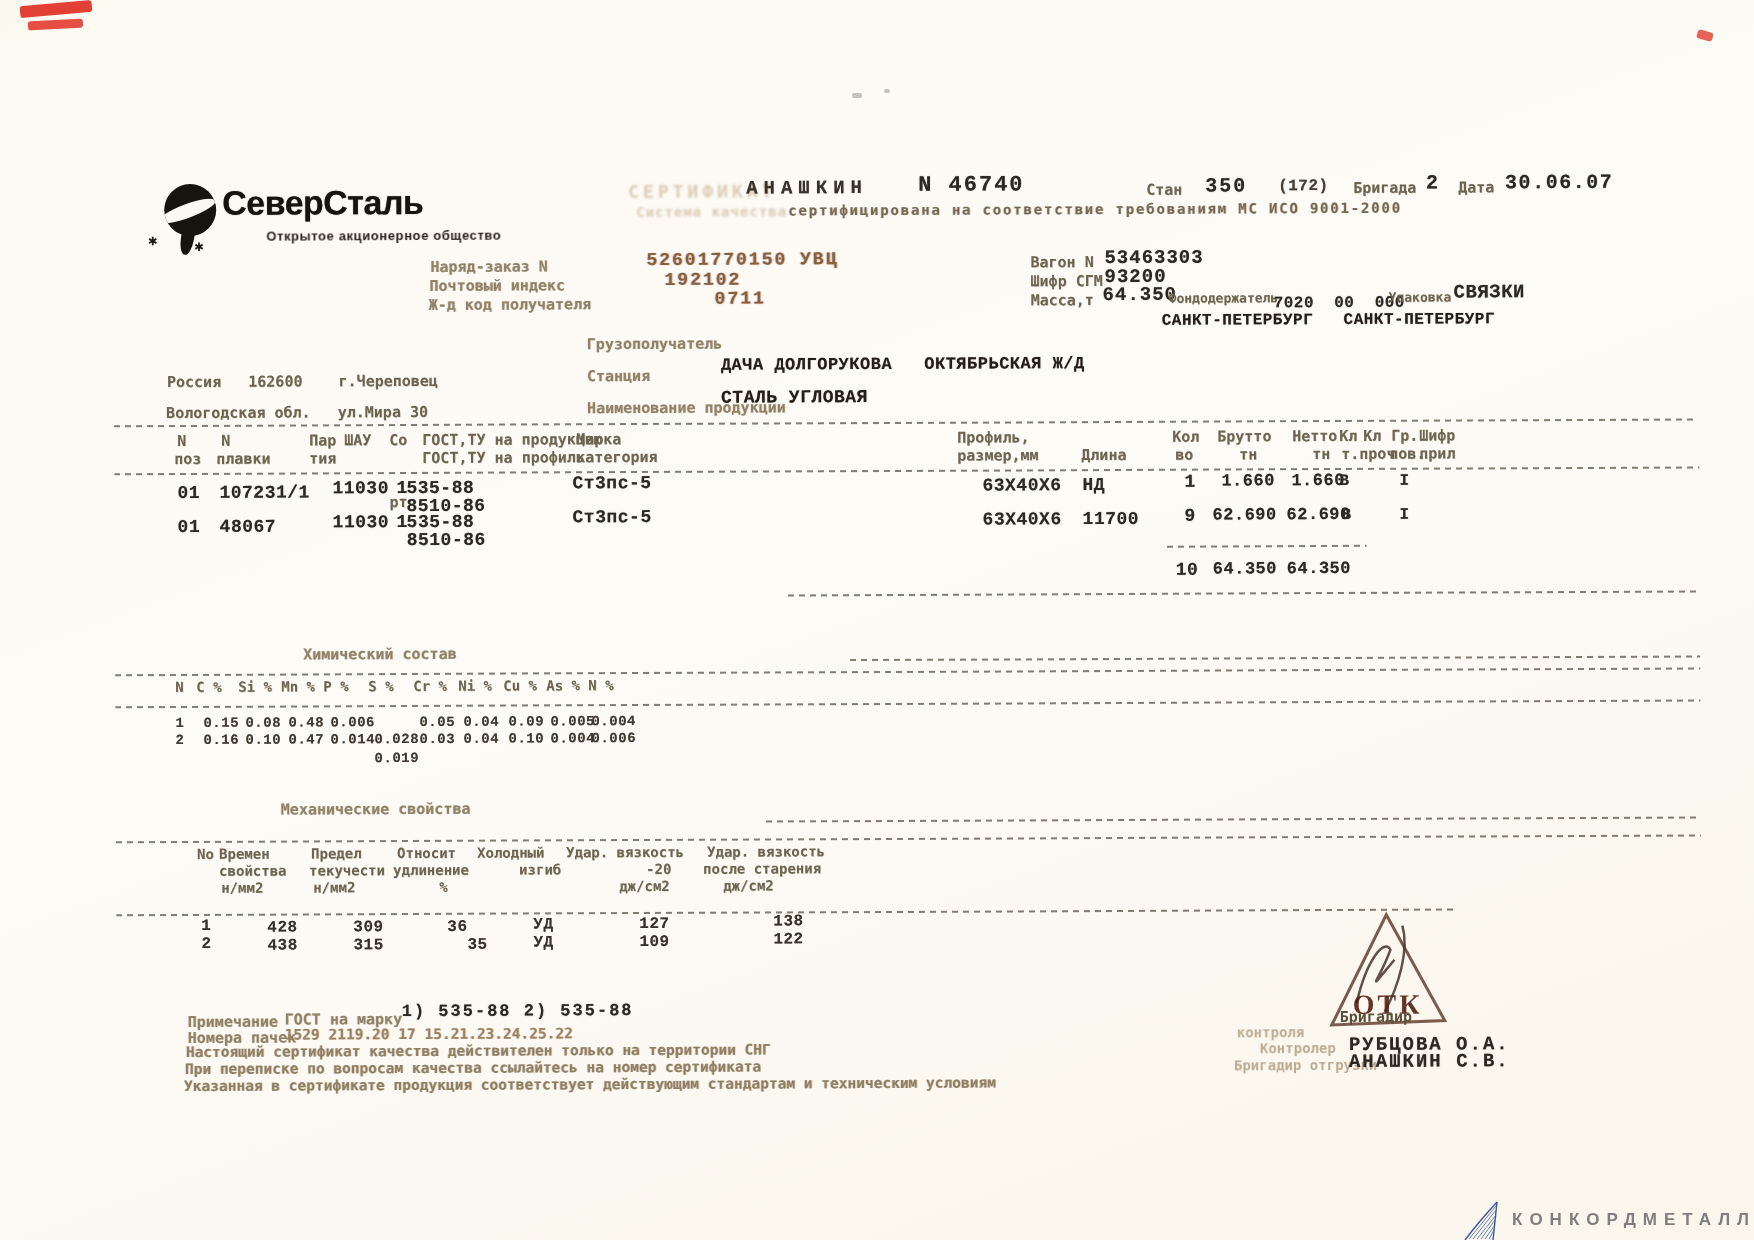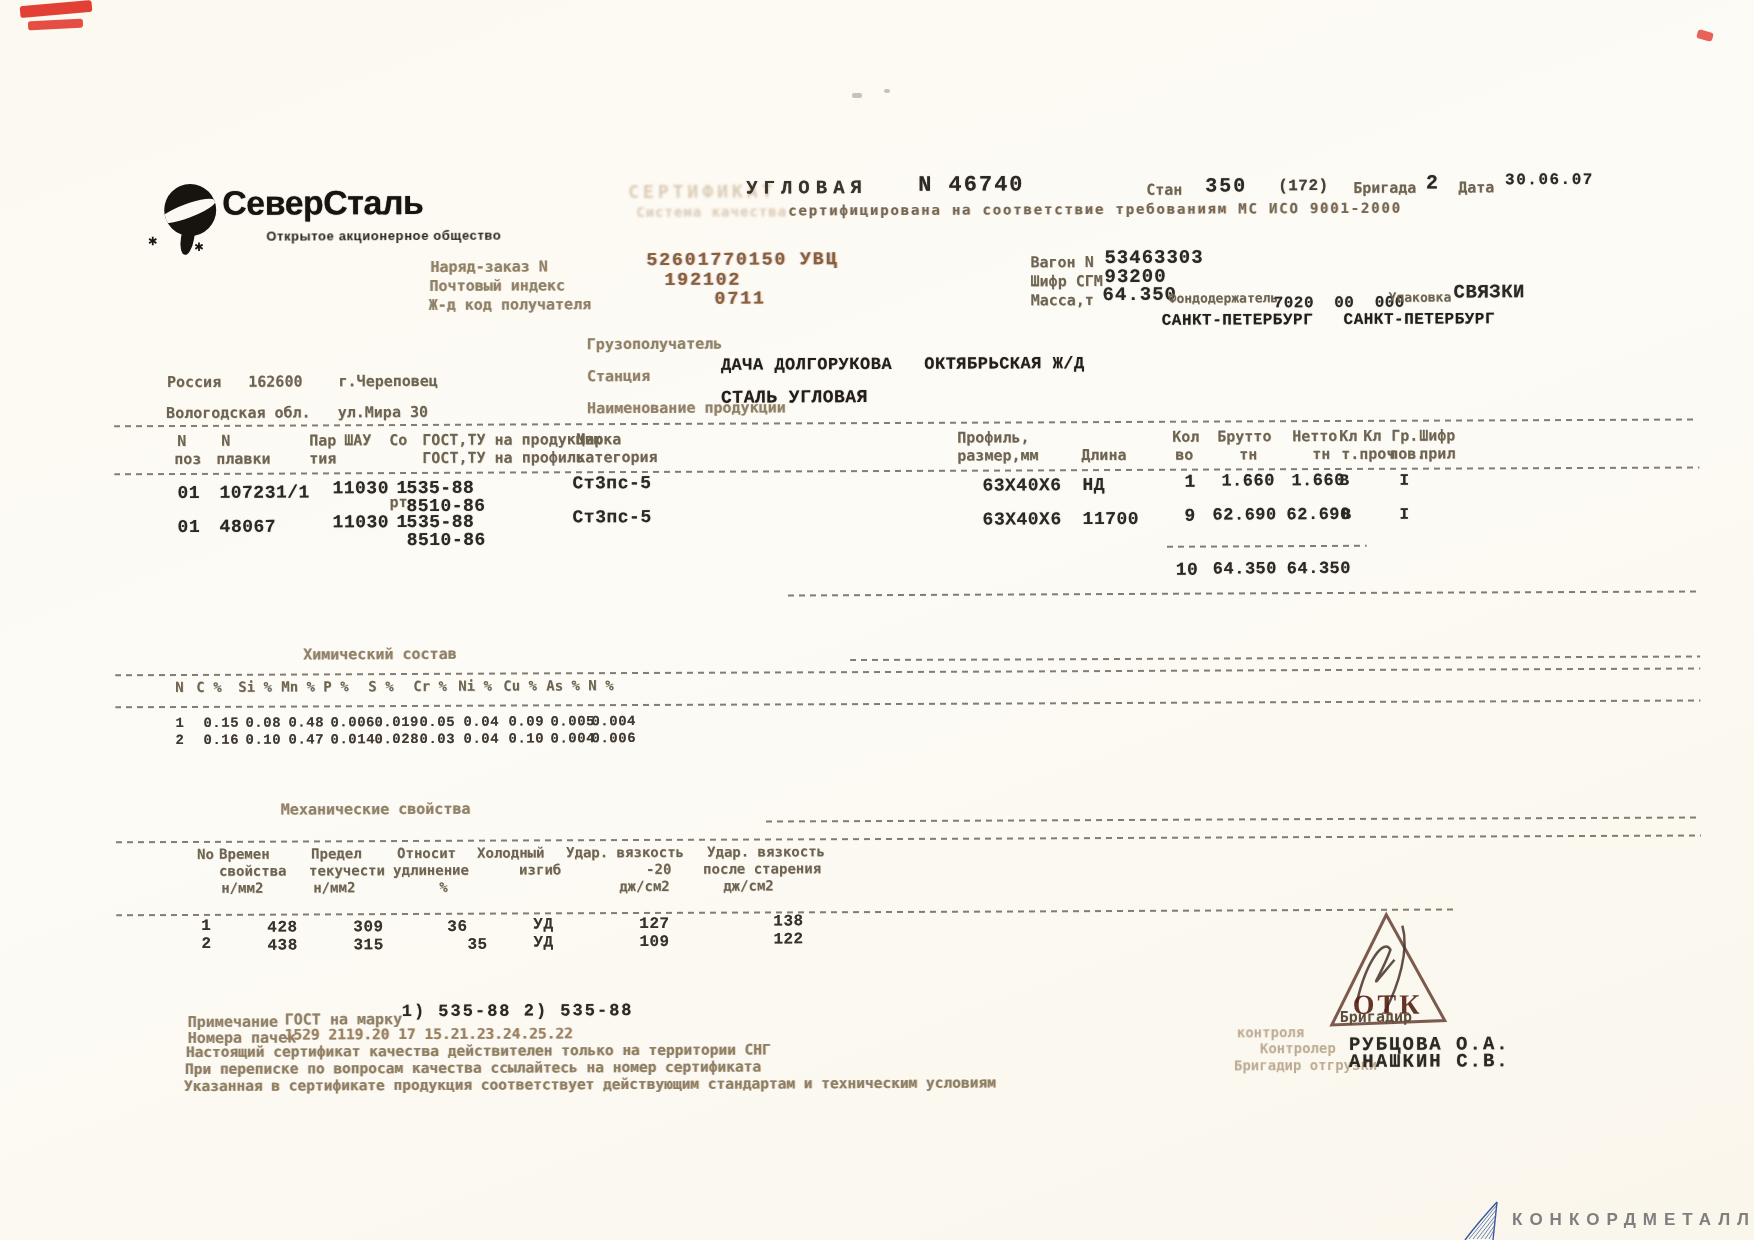--- a/index.html
+++ b/index.html
@@ -65,29 +65,29 @@
     <div>
       <div class="logo-mark"></div>
       <div class="logo-tail"></div>
       <span class="logo-star" style="left:150px;top:228px;">✱</span>
       <span class="logo-star" style="left:196px;top:234px;">✱</span>
       <span class="logo-brand">СеверСталь</span>
       <span class="logo-sub">Открытое акционерное общество</span>
     </div>
 
     <span class="t ghost2" style="left:630px;top:180px;">СЕРТИФИКАТ</span>
-    <span class="t val" style="left:748px;top:177px;font-size:19px;letter-spacing:6px;color:#38322a;">УГЛОВАЯ</span>
+    <span class="t val" style="left:748px;top:177px;font-size:19px;letter-spacing:6px;color:#38322a;">АНАШКИН</span>
     <span class="t val" style="left:920px;top:173px;font-size:22px;letter-spacing:2px;">N 46740</span>
     <span class="t lab2" style="left:1148px;top:182px;">Стан</span>
     <span class="t val" style="left:1207px;top:176px;font-size:20px;letter-spacing:2px;">350</span>
     <span class="t val" style="left:1280px;top:179px;font-size:16px;color:#473f33;">(172)</span>
     <span class="t lab2" style="left:1355px;top:181px;">Бригада</span>
     <span class="t val" style="left:1428px;top:174px;font-size:20px;">2</span>
     <span class="t lab2" style="left:1460px;top:181px;">Дата</span>
-    <span class="t val" style="left:1507px;top:174px;font-size:16px;letter-spacing:1.5px;">30.06.07</span>
+    <span class="t val" style="left:1507px;top:174px;font-size:20px;letter-spacing:1.5px;">30.06.07</span>
     <span class="t ghost2" style="left:638px;top:203px;font-size:14px;letter-spacing:1px;">Система качества</span>
     <span class="t note" style="left:790px;top:202px;font-size:14px;letter-spacing:1.8px;color:#756a52;">сертифицирована на соответствие требованиям МС ИСО 9001-2000</span>
 
     <span class="t lab" style="left:432px;top:256px;">Наряд-заказ N</span>
     <span class="t smudge" style="left:648px;top:249px;">52601770150 УВЦ</span>
     <span class="t lab" style="left:431px;top:275px;">Почтовый индекс</span>
     <span class="t smudge" style="left:666px;top:269px;">192102</span>
     <span class="t lab" style="left:430px;top:294px;">Ж-д код получателя</span>
     <span class="t smudge" style="left:716px;top:288px;">0711</span>
 
@@ -198,21 +198,21 @@
     <span class="t lab2" style="left:458px;top:676px;font-size:14px;">Ni %</span>
     <span class="t lab2" style="left:503px;top:676px;font-size:14px;">Cu %</span>
     <span class="t lab2" style="left:546px;top:676px;font-size:14px;">As %</span>
     <span class="t lab2" style="left:588px;top:676px;font-size:14px;">N %</span>
 
     <span class="t chem" style="left:175px;top:712px;">1</span>
     <span class="t chem" style="left:203px;top:712px;">0.15</span>
     <span class="t chem" style="left:245px;top:712px;">0.08</span>
     <span class="t chem" style="left:288px;top:712px;">0.48</span>
     <span class="t chem" style="left:330px;top:712px;">0.006</span>
-    <span class="t chem" style="left:374px;top:712px;">0.019</span>
+    <span class="t chem" style="left:374px;top:748px;">0.019</span>
     <span class="t chem" style="left:419px;top:712px;">0.05</span>
     <span class="t chem" style="left:463px;top:712px;">0.04</span>
     <span class="t chem" style="left:508px;top:712px;">0.09</span>
     <span class="t chem" style="left:550px;top:712px;">0.005</span>
     <span class="t chem" style="left:591px;top:712px;">0.004</span>
 
     <span class="t chem" style="left:175px;top:729px;">2</span>
     <span class="t chem" style="left:203px;top:729px;">0.16</span>
     <span class="t chem" style="left:245px;top:729px;">0.10</span>
     <span class="t chem" style="left:288px;top:729px;">0.47</span>

